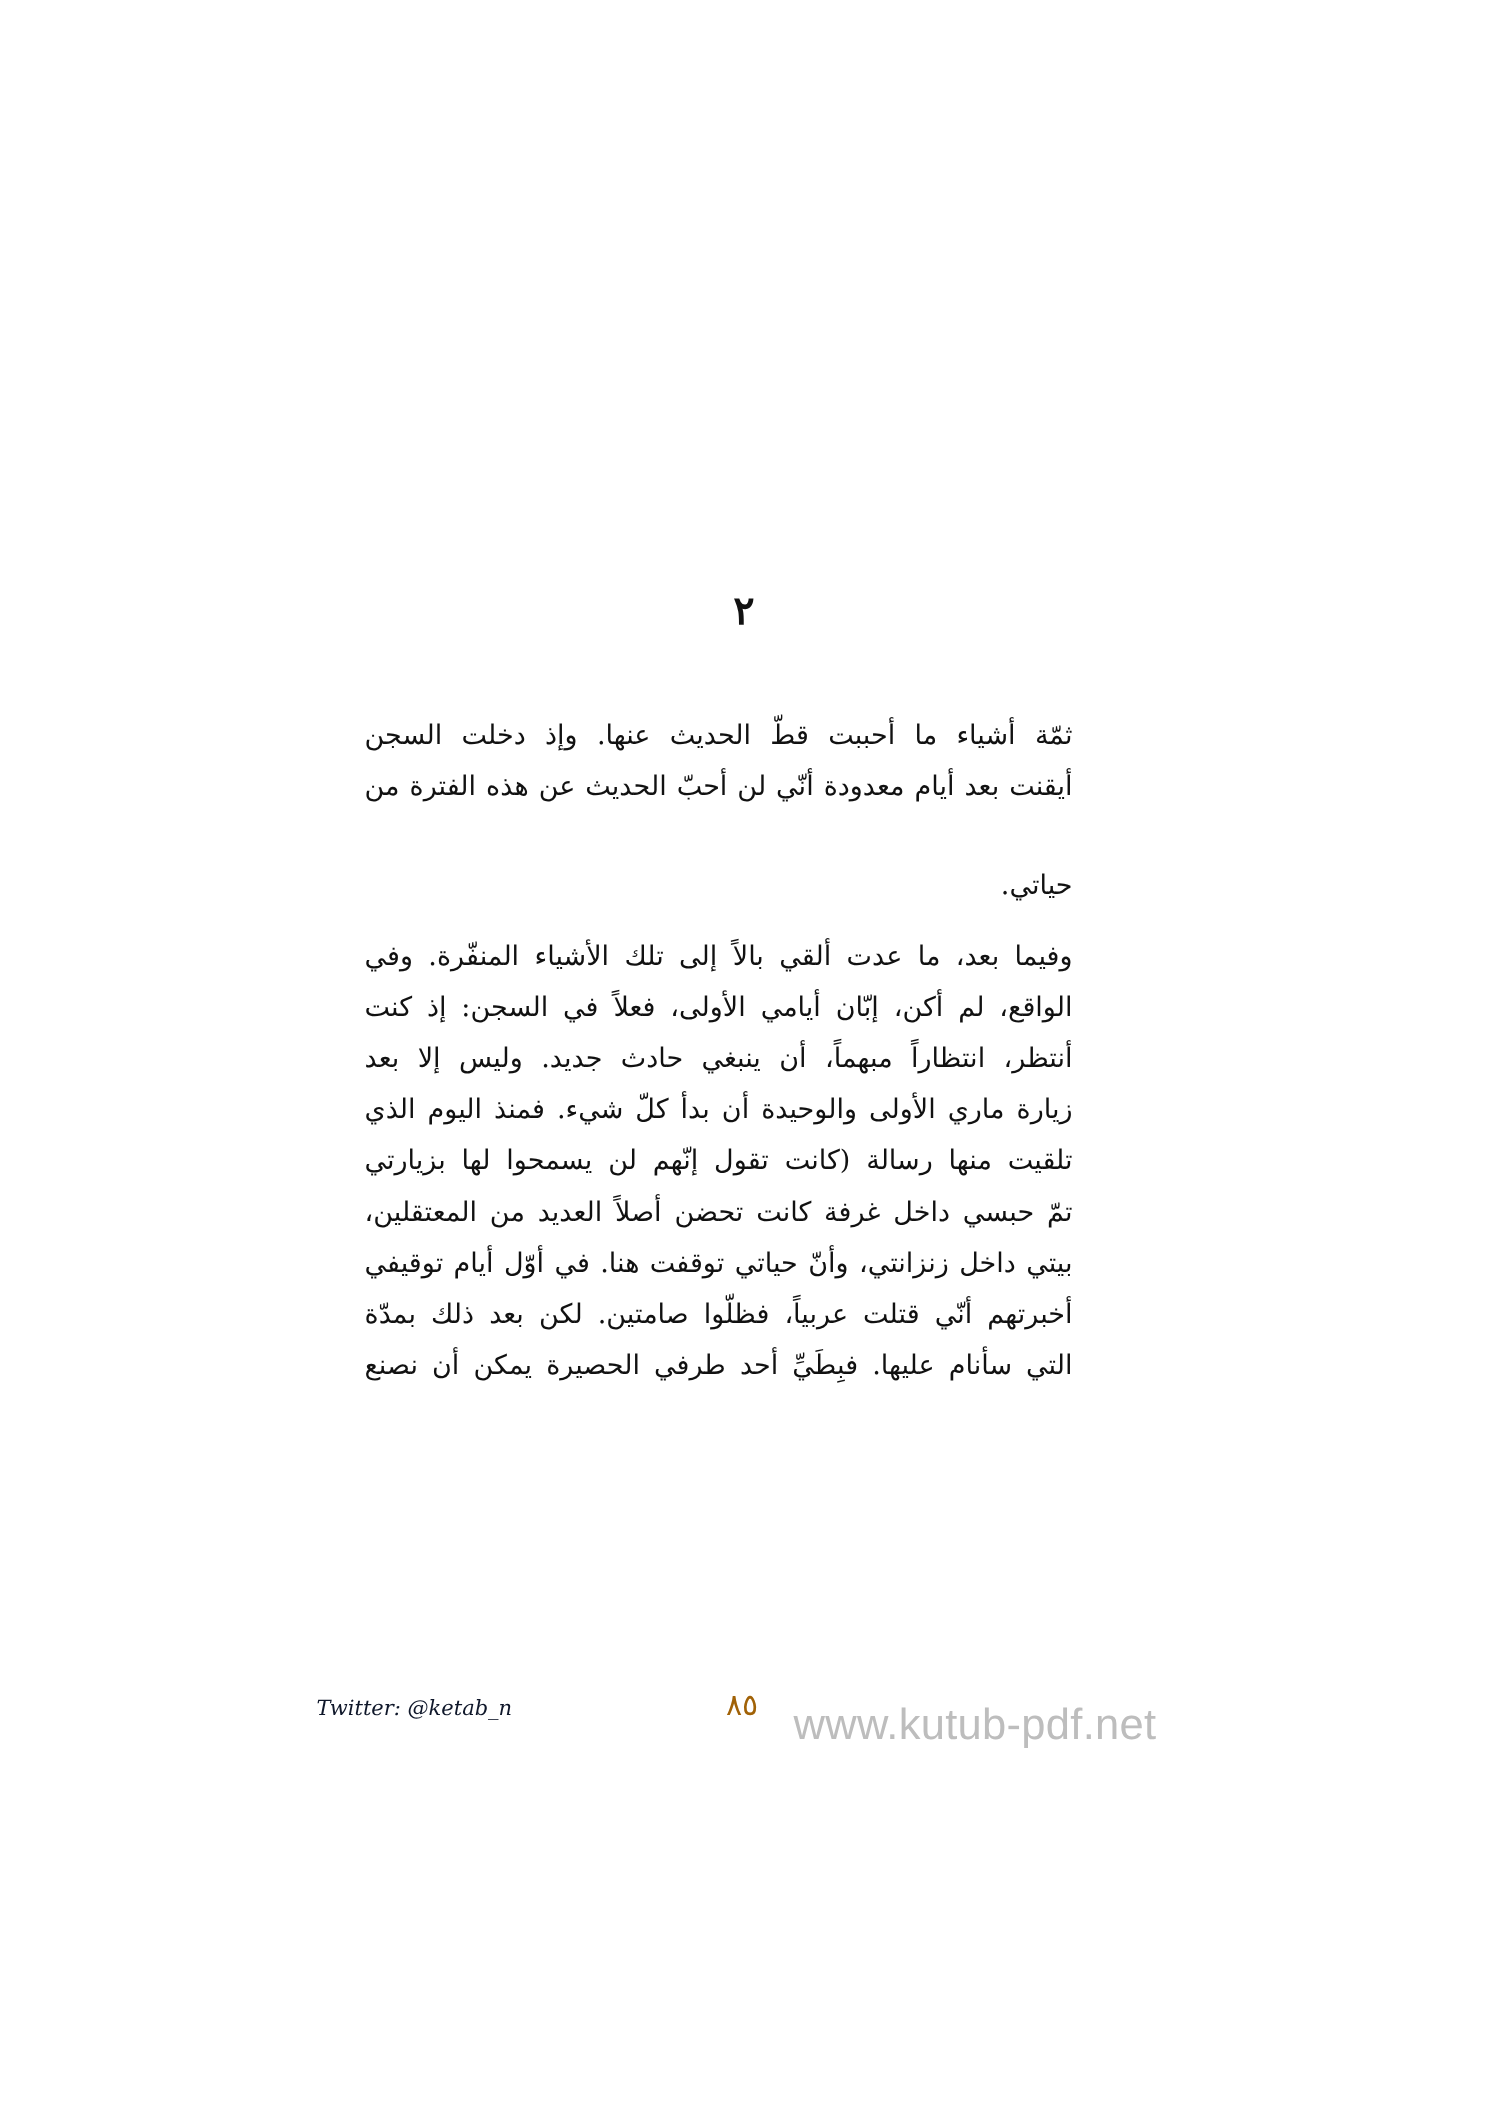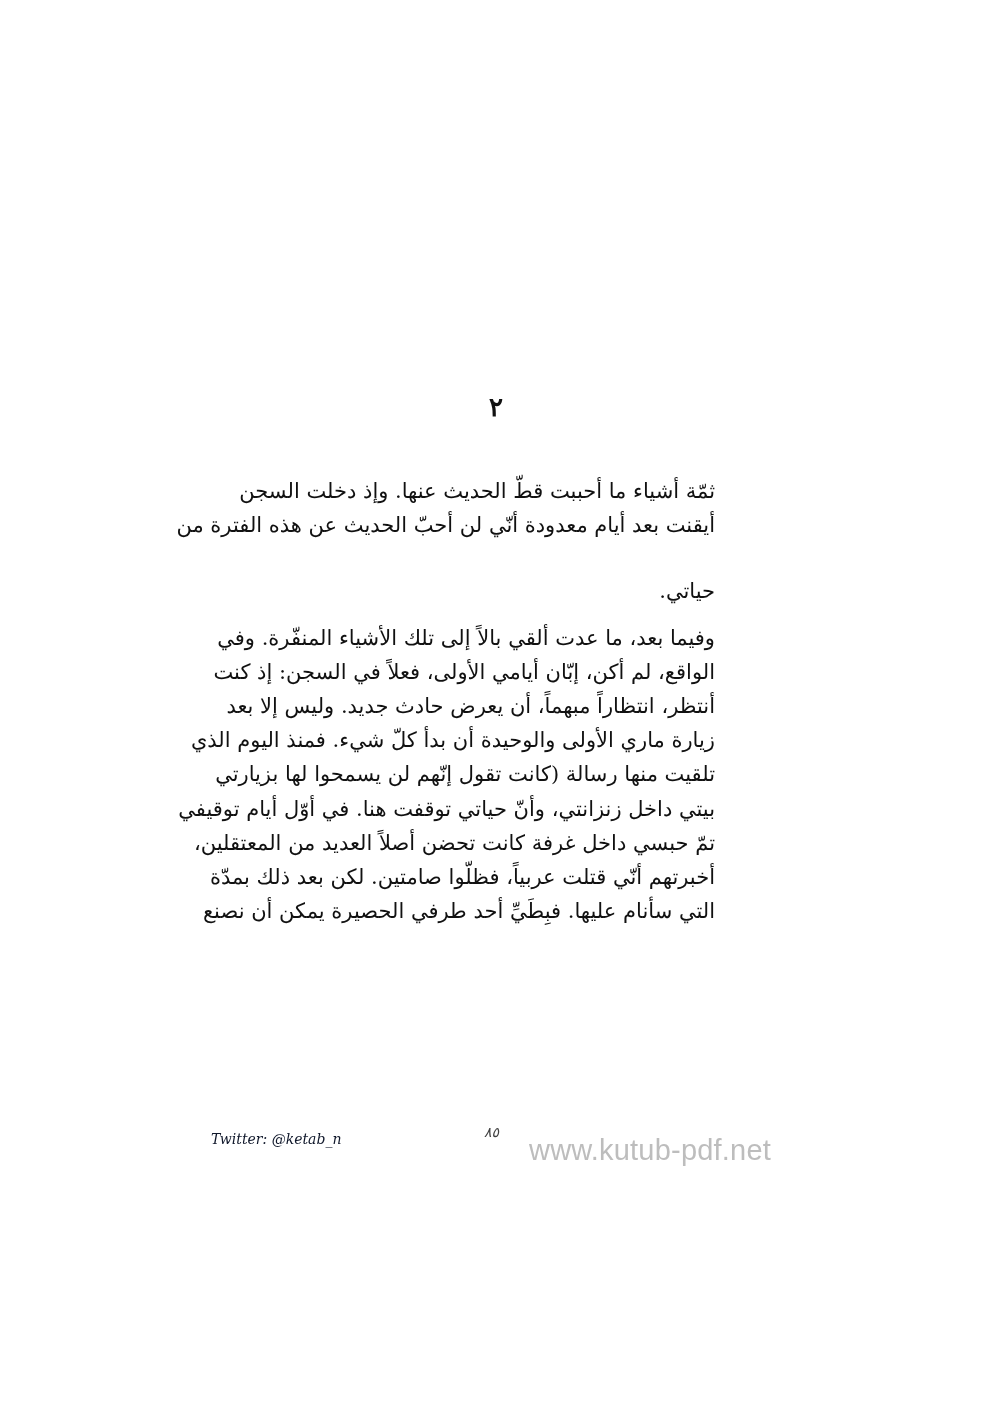--- a/index.html
+++ b/index.html
@@ -5,28 +5,28 @@
     html, body { margin: 0; padding: 0; background: #ffffff; }
     body { width: 992px; height: 1403px; position: relative; overflow: hidden; }
     .page { position: absolute; left: 0; top: 0; width: 992px; height: 1403px; background: #fff; }
     .chapter-num {
       position: absolute; left: 0; width: 992px; top: 392px; text-align: center;
       font-family: "DejaVu Serif", serif; font-weight: bold; font-size: 26px; color: #111;
     }
     .body-text {
       position: absolute; left: 243px; width: 508px; top: 474px;
       direction: rtl; text-align: justify; text-align-last: right;
-      font-family: "DejaVu Serif", serif; font-size: 21px; line-height: 34.2px; color: #111;
+      font-family: "DejaVu Serif", serif; font-size: 18px; line-height: 34.2px; color: #111;
     }
     .para { margin: 0 0 12px 0; text-indent: 36px; }
     .line { display: block; text-align: justify; text-align-last: justify; white-space: nowrap; }
     .line.last { text-align-last: right; margin-top: 32px; }
     .page-number {
       position: absolute; left: 484px; top: 1124px;
-      font-family: "DejaVu Sans", sans-serif; font-size: 14px; color: #404040; font-style: italic;
+      font-family: "DejaVu Sans", sans-serif; font-size: 20px; color: #a16207;
     }
     .twitter {
       position: absolute; left: 211px; top: 1131px;
       font-family: "DejaVu Serif", serif; font-style: italic; font-size: 14px; color: #0f172a;
     }
     .watermark {
       position: absolute; left: 529px; top: 1134px;
       font-family: "Liberation Sans", sans-serif; font-size: 29px; color: #bdbdbd; letter-spacing: 0.2px;
     }
   </style>
@@ -38,25 +38,25 @@
 
   <div class="body-text">
     <p class="para">
       <span class="line">ثمّة أشياء ما أحببت قطّ الحديث عنها. وإذ دخلت السجن</span>
       <span class="line">أيقنت بعد أيام معدودة أنّي لن أحبّ الحديث عن هذه الفترة من</span>
       <span class="line last">حياتي.</span>
     </p>
     <p class="para">
       <span class="line">وفيما بعد، ما عدت ألقي بالاً إلى تلك الأشياء المنفّرة. وفي</span>
       <span class="line">الواقع، لم أكن، إبّان أيامي الأولى، فعلاً في السجن: إذ كنت</span>
-      <span class="line">أنتظر، انتظاراً مبهماً، أن يعرض حادث جديد. وليس إلا بعد</span>
+      <span class="line">أنتظر، انتظاراً مبهماً، أن ينبغي حادث جديد. وليس إلا بعد</span>
       <span class="line">زيارة ماري الأولى والوحيدة أن بدأ كلّ شيء. فمنذ اليوم الذي</span>
       <span class="line">تلقيت منها رسالة (كانت تقول إنّهم لن يسمحوا لها بزيارتي</span>
+      <span class="line">تمّ حبسي داخل غرفة كانت تحضن أصلاً العديد من المعتقلين،</span>
       <span class="line">بيتي داخل زنزانتي، وأنّ حياتي توقفت هنا. في أوّل أيام توقيفي</span>
-      <span class="line">تمّ حبسي داخل غرفة كانت تحضن أصلاً العديد من المعتقلين،</span>
       <span class="line">أخبرتهم أنّي قتلت عربياً، فظلّوا صامتين. لكن بعد ذلك بمدّة</span>
       <span class="line">التي سأنام عليها. فبِطَيِّ أحد طرفي الحصيرة يمكن أن نصنع</span>
     </p>
   </div>
 
   <div class="twitter">Twitter: @ketab_n</div>
   <div class="page-number">٨٥</div>
   <div class="watermark">www.kutub-pdf.net</div>
 </div>
 

